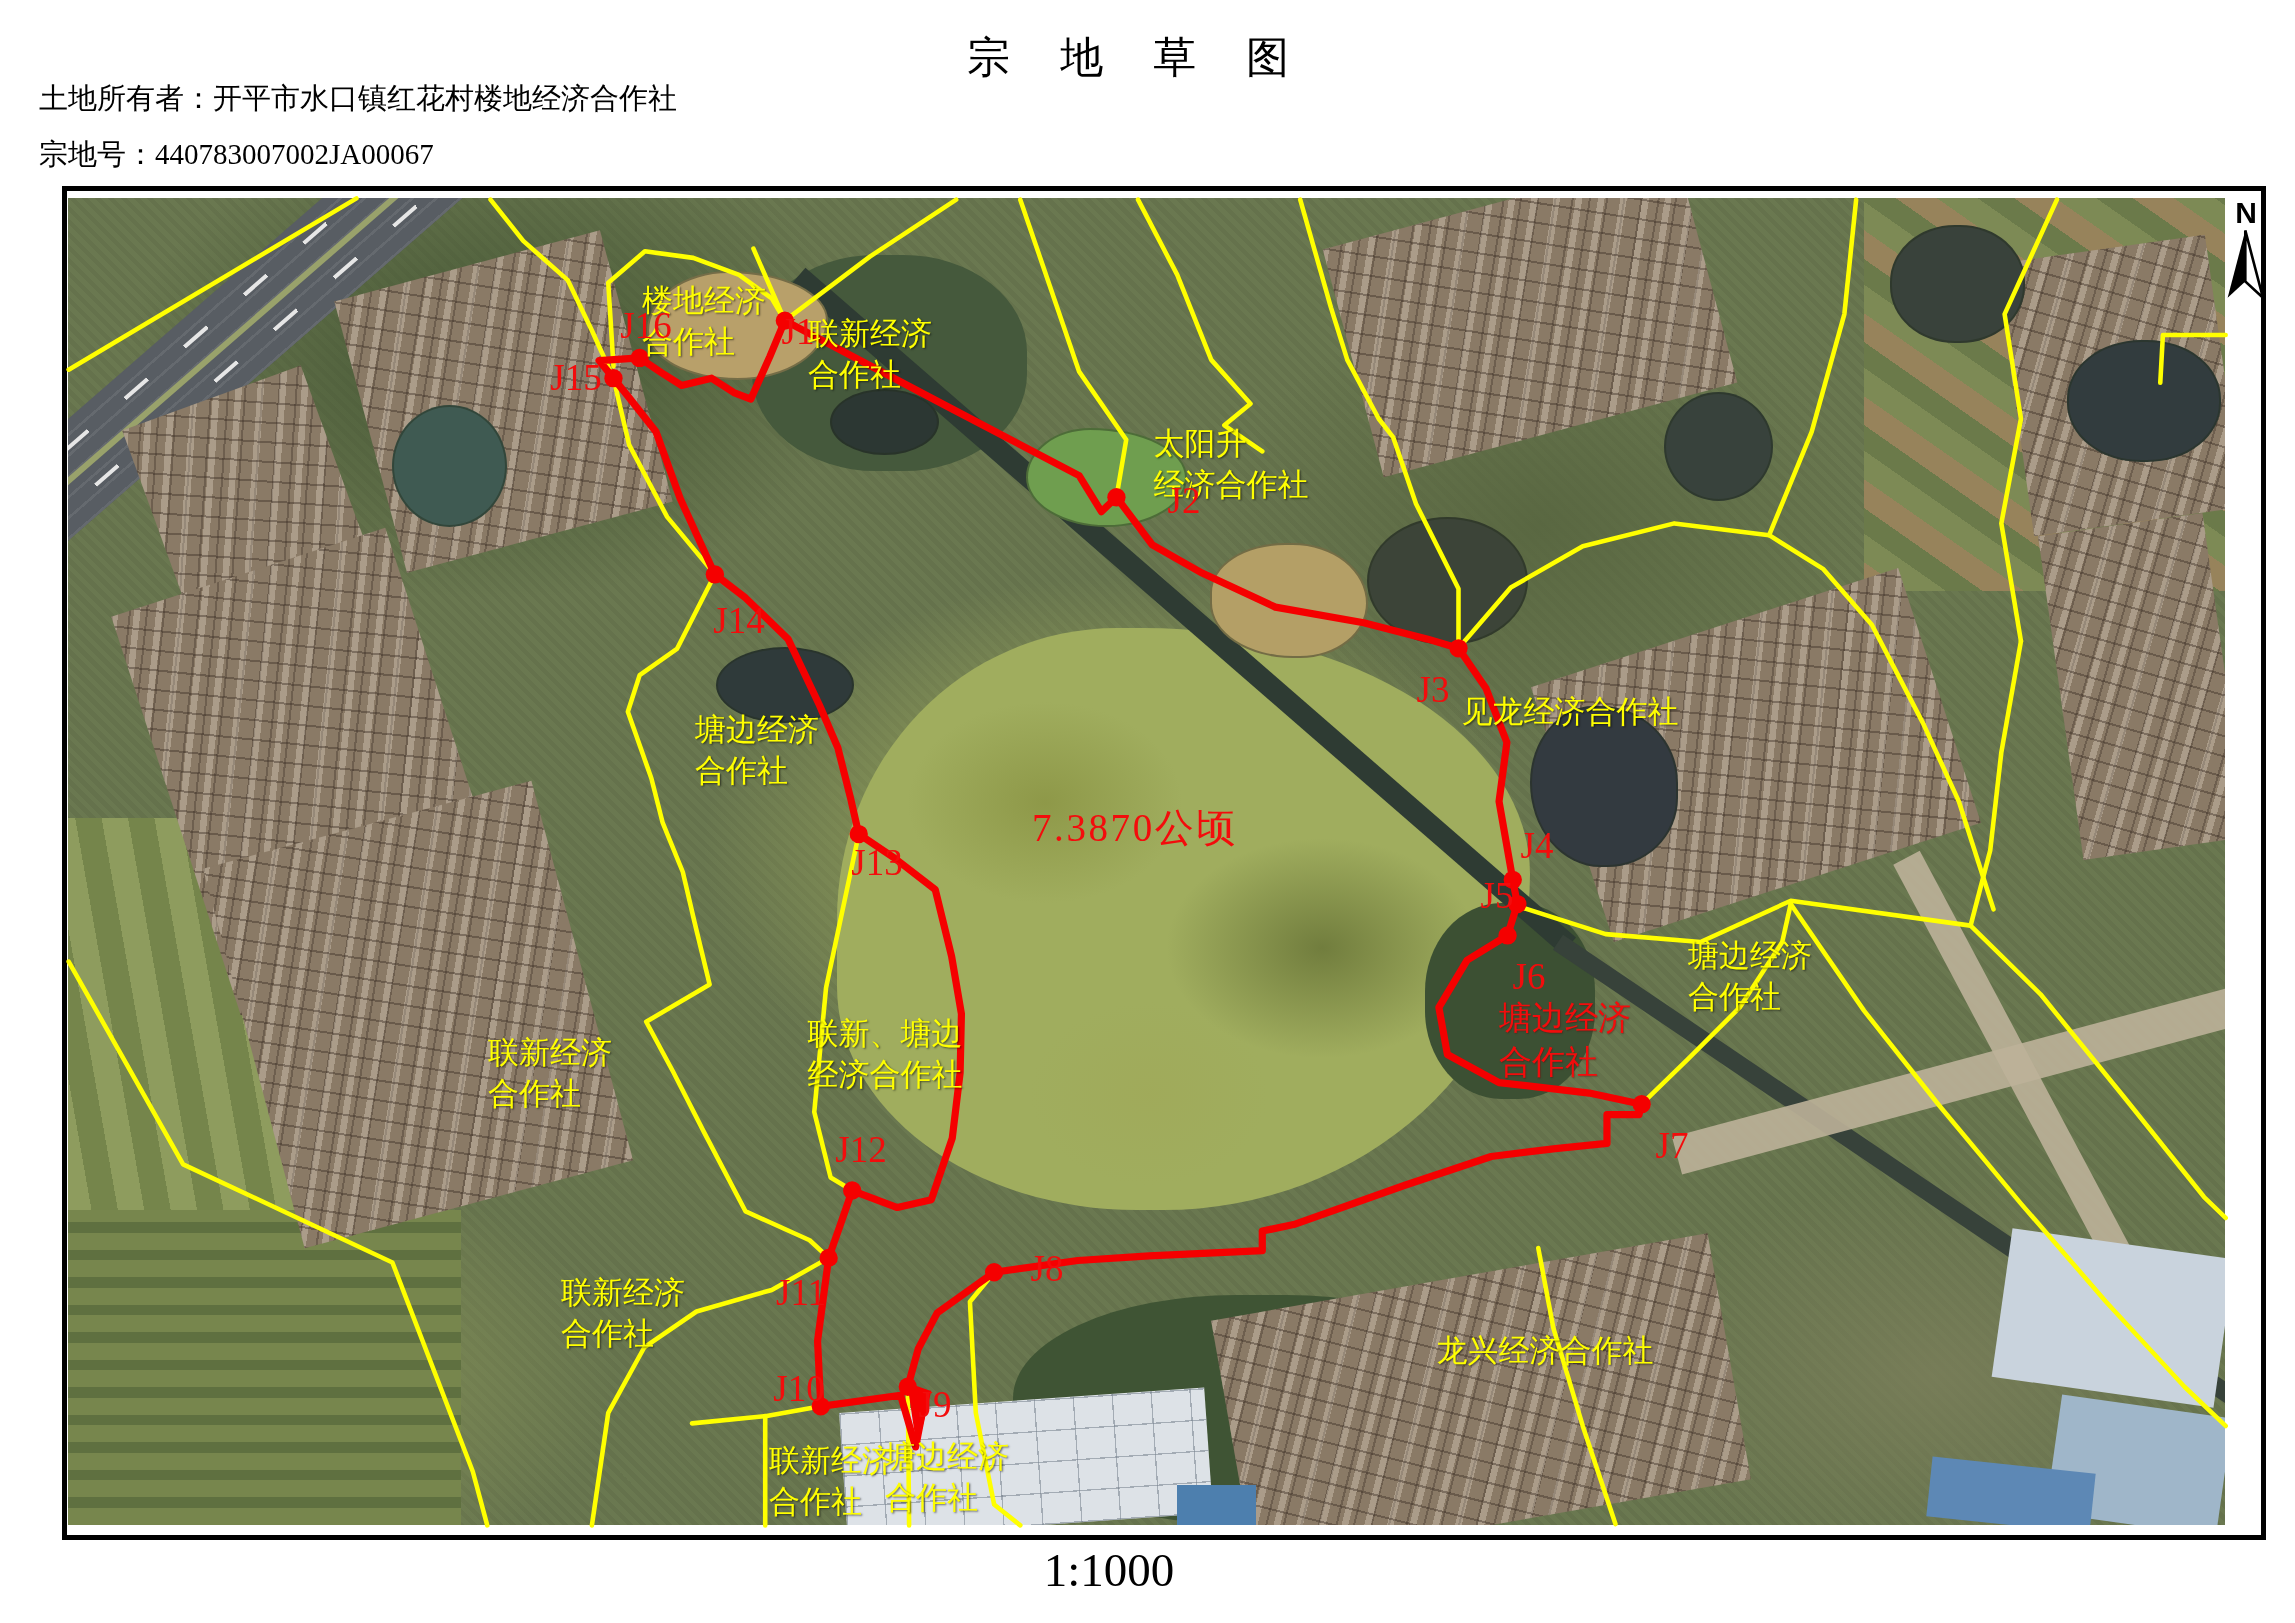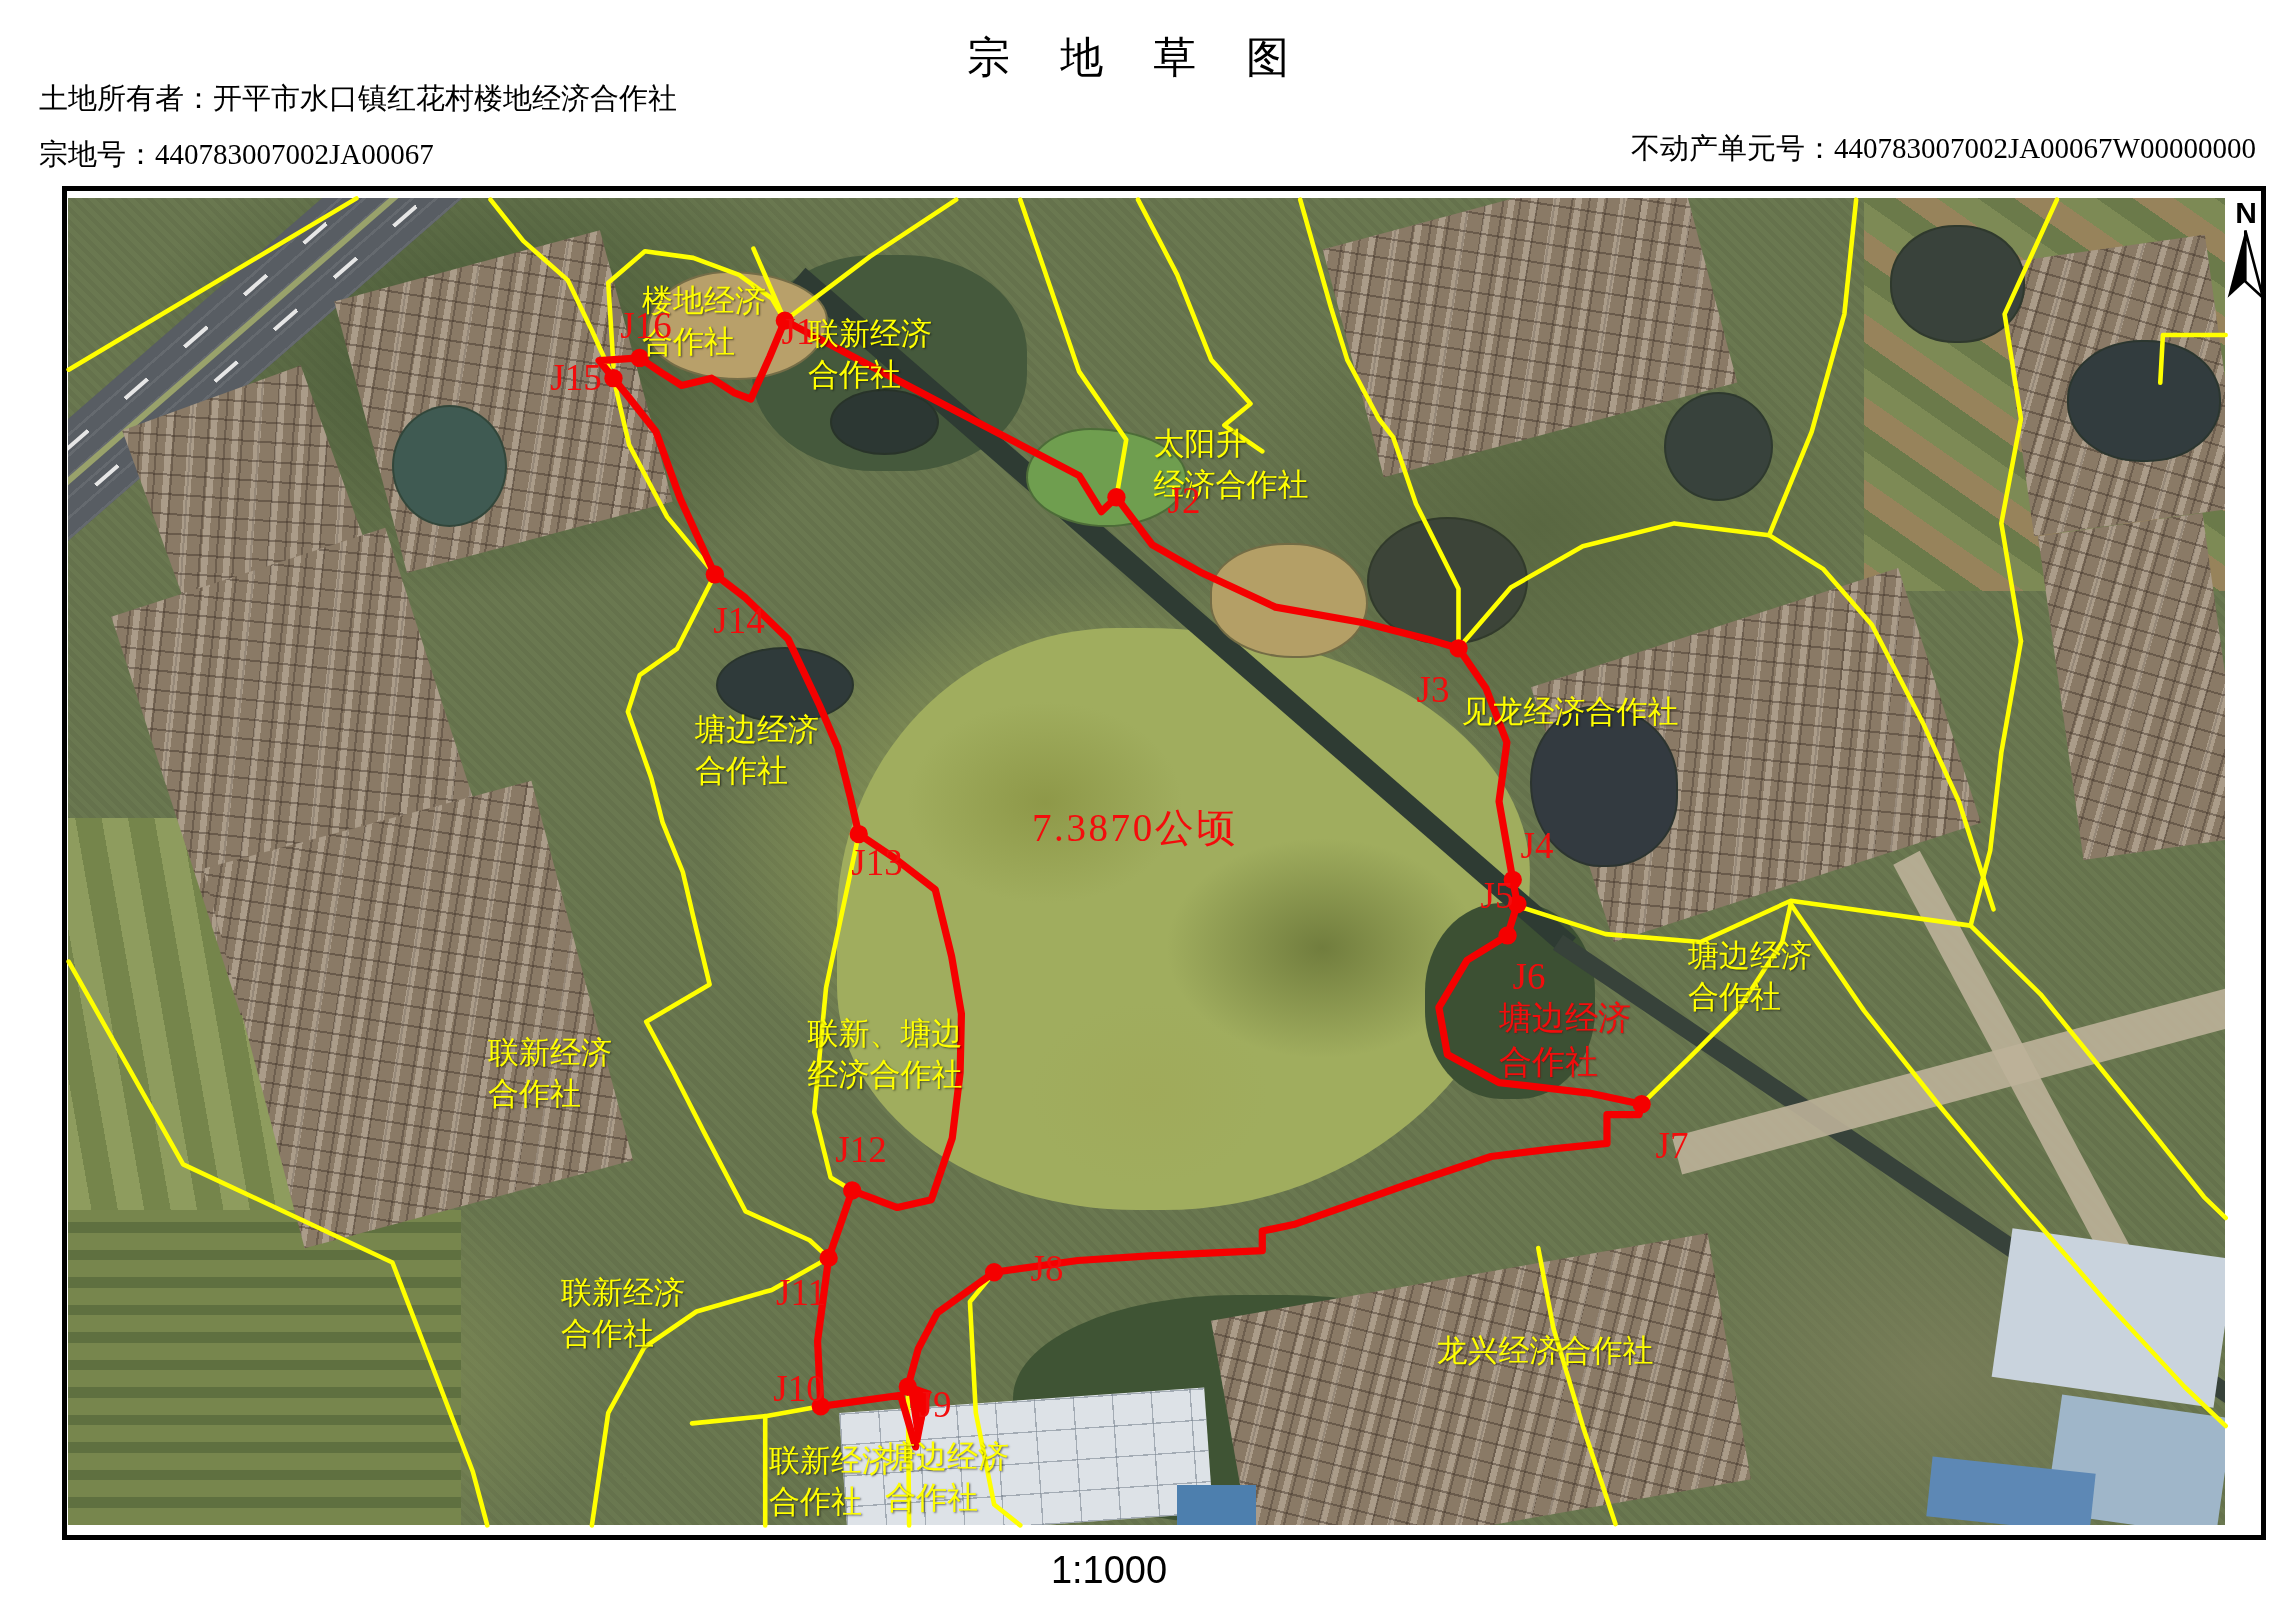--- a/index.html
+++ b/index.html
@@ -58,32 +58,31 @@
       text-align:left;font-size:31px;line-height:1.32;color:#ffff00;
       font-family:"Liberation Serif",serif;
       text-shadow:1.3px 1.3px 2px rgba(0,0,0,.55);}
   .rlabel{color:#f30c0c;text-shadow:0.7px 0.7px 1.3px rgba(90,0,0,.35);font-size:33px;}
   .area-label{position:absolute;transform:translate(-50%,-50%);white-space:nowrap;
       font-size:39px;color:#f30c0c;font-family:"Liberation Serif",serif;letter-spacing:2.6px;}
   .jlabel{position:absolute;transform:translate(-50%,-50%);white-space:nowrap;
       font-size:37px;color:#f30c0c;font-family:"Liberation Serif",serif;}
   .north-n{position:absolute;transform:translate(-50%,-50%);font-size:30px;font-weight:bold;
       color:#000;font-family:"Liberation Sans",sans-serif;}
-  .scale-label{position:absolute;transform:translate(-50%,-50%);font-size:38px;color:#000;
-      font-family:Liberation Sans, sans-serif;}
+  .scale-label{position:absolute;transform:translate(-50%,-50%);font-size:47px;color:#000;
+      font-family:Liberation Serif, serif;}
 </style>
 </head>
 <body>
 
 <div id="page">
 
   <div class="hdr-title">宗 地 草 图</div>
   <div class="hdr-line" id="owner">土地所有者：开平市水口镇红花村楼地经济合作社</div>
   <div class="hdr-line" id="parcelno">宗地号：440783007002JA00067</div>
-  <div class="hdr-line" id="unitno">不动产单元号：440783007002JA00067W00000000</div>
 
   <div class="map-frame">
     <div class="photo">
 
       <div class="ph highway" style="left:-114px;top:96px;width:550px;height:92px;transform:rotate(-41deg);">
         <div class="lane" style="top:22%;"></div>
         <div class="median"></div>
         <div class="lane" style="top:72%;"></div>
       </div>
 

